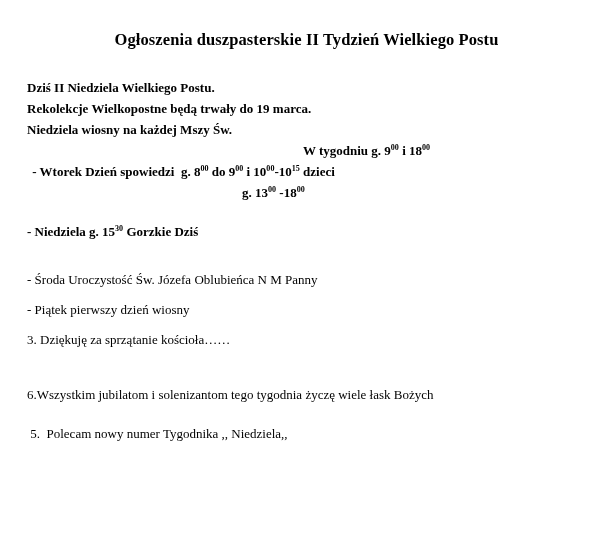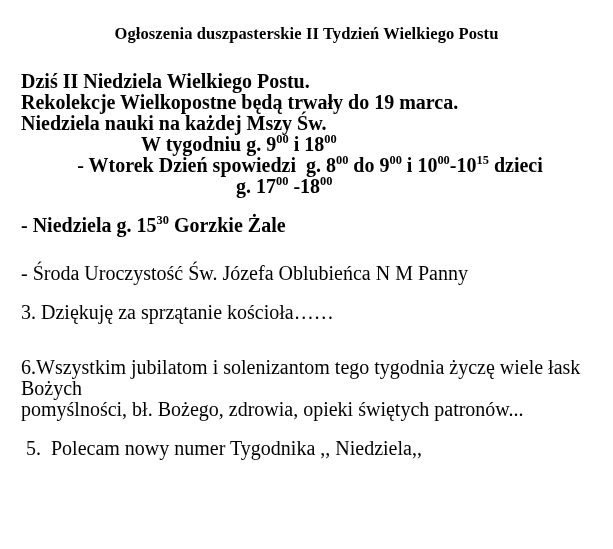--- a/index.html
+++ b/index.html
@@ -11,51 +11,51 @@
     width: 613px;
     height: 549px;
     font-family: "Liberation Serif", serif;
     color: #000000;
     overflow: hidden;
   }
   .page {
     position: relative;
     width: 613px;
     height: 549px;
-    padding: 11px;
+    padding: 17px;
     box-sizing: border-box;
   }
   .title-block {
     text-align: center;
     font-weight: bold;
     font-size: 16.5px;
     line-height: 22px;
     padding-top: 12px;
   }
   .title-line1 {
     display: block;
     letter-spacing: 0.1px;
   }
   .title-line2 {
     display: block;
   }
   .body-block {
     padding: 0 10px 0 10px;
-    font-size: 20px;
+    font-size: 13px;
     line-height: 21px;
   }
   .gap-lg { height: 26px; }
   .gap-md { height: 18px; }
   .gap-sm { height: 9px; }
   .gap-xl { height: 34px; }
   .b { font-weight: bold; }
   .line { white-space: pre-wrap; }
-  .center-ish-1 { padding-left: 120px; }
+  .center-ish-1 { padding-left: 120px; text-align: center; }
   .center-ish-2 { padding-left: 88px; }
-  .center-ish-3 { padding-left: 2px; text-align: center; }
+  .center-ish-3 { padding-left: 2px; }
   .center-ish-4 { padding-left: 215px; }
   sup {
     font-size: 0.62em;
     vertical-align: super;
     line-height: 0;
   }
   .plain { font-weight: normal; }
 </style>
 </head>
 <body>
@@ -65,47 +65,47 @@
   <div class="title-block">
     <span class="title-line1">Ogłoszenia duszpasterskie II Tydzień Wielkiego Postu</span>
   </div>
 
   <div class="gap-lg"></div>
 
   <div class="body-block">
 
     <div class="line b">Dziś II Niedziela Wielkiego Postu.</div>
     <div class="line b">Rekolekcje Wielkopostne będą trwały do 19 marca.</div>
-    <div class="line b">Niedziela nauki na każdej Mszy Św.</div>
+    <div class="line b">Niedziela wiosny na każdej Mszy Św.</div>
 
     <div class="line b center-ish-1"><span>W tygodniu g. 9</span><sup>00</sup><span> i 18</span><sup>00</sup></div>
 
 
     <div class="line b center-ish-3"><span> - Wtorek Dzień spowiedzi  g. 8</span><sup>00</sup><span> do 9</span><sup>00</sup><span> i 10</span><sup>00</sup><span>-10</span><sup>15</sup><span> dzieci</span></div>
 
-    <div class="line b center-ish-4"><span>g. 17</span><sup>00</sup><span> -18</span><sup>00</sup></div>
+    <div class="line b center-ish-4"><span>g. 13</span><sup>00</sup><span> -18</span><sup>00</sup></div>
 
     <div class="gap-md"></div>
 
 
-    <div class="line b"><span>- Niedziela g. 15</span><sup>30</sup><span> Gorzkie Żale</span></div>
+    <div class="line b"><span>- Niedziela g. 15</span><sup>30</sup><span> Gorzkie Dziś</span></div>
 
     <div class="gap-md"></div>
 
 
     <div class="gap-sm"></div>
 
     <div class="line">- Środa Uroczystość Św. Józefa Oblubieńca N M Panny</div>
     <div class="gap-sm"></div>
+    <div class="line">- Piątek pierwszy dzień wiosny</div>
     <div class="gap-sm"></div>
     <div class="line">3. Dziękuję za sprzątanie kościoła……</div>
 
     <div class="gap-xl"></div>
 
     <div class="line">6.Wszystkim jubilatom i solenizantom tego tygodnia życzę wiele łask Bożych</div>
-    <div class="line">pomyślności, bł. Bożego, zdrowia, opieki świętych patronów...</div>
 
     <div class="gap-md"></div>
 
     <div class="line"> 5.  Polecam nowy numer Tygodnika ,, Niedziela,,</div>
 
   </div>
 </div>
 
 </body></html>

